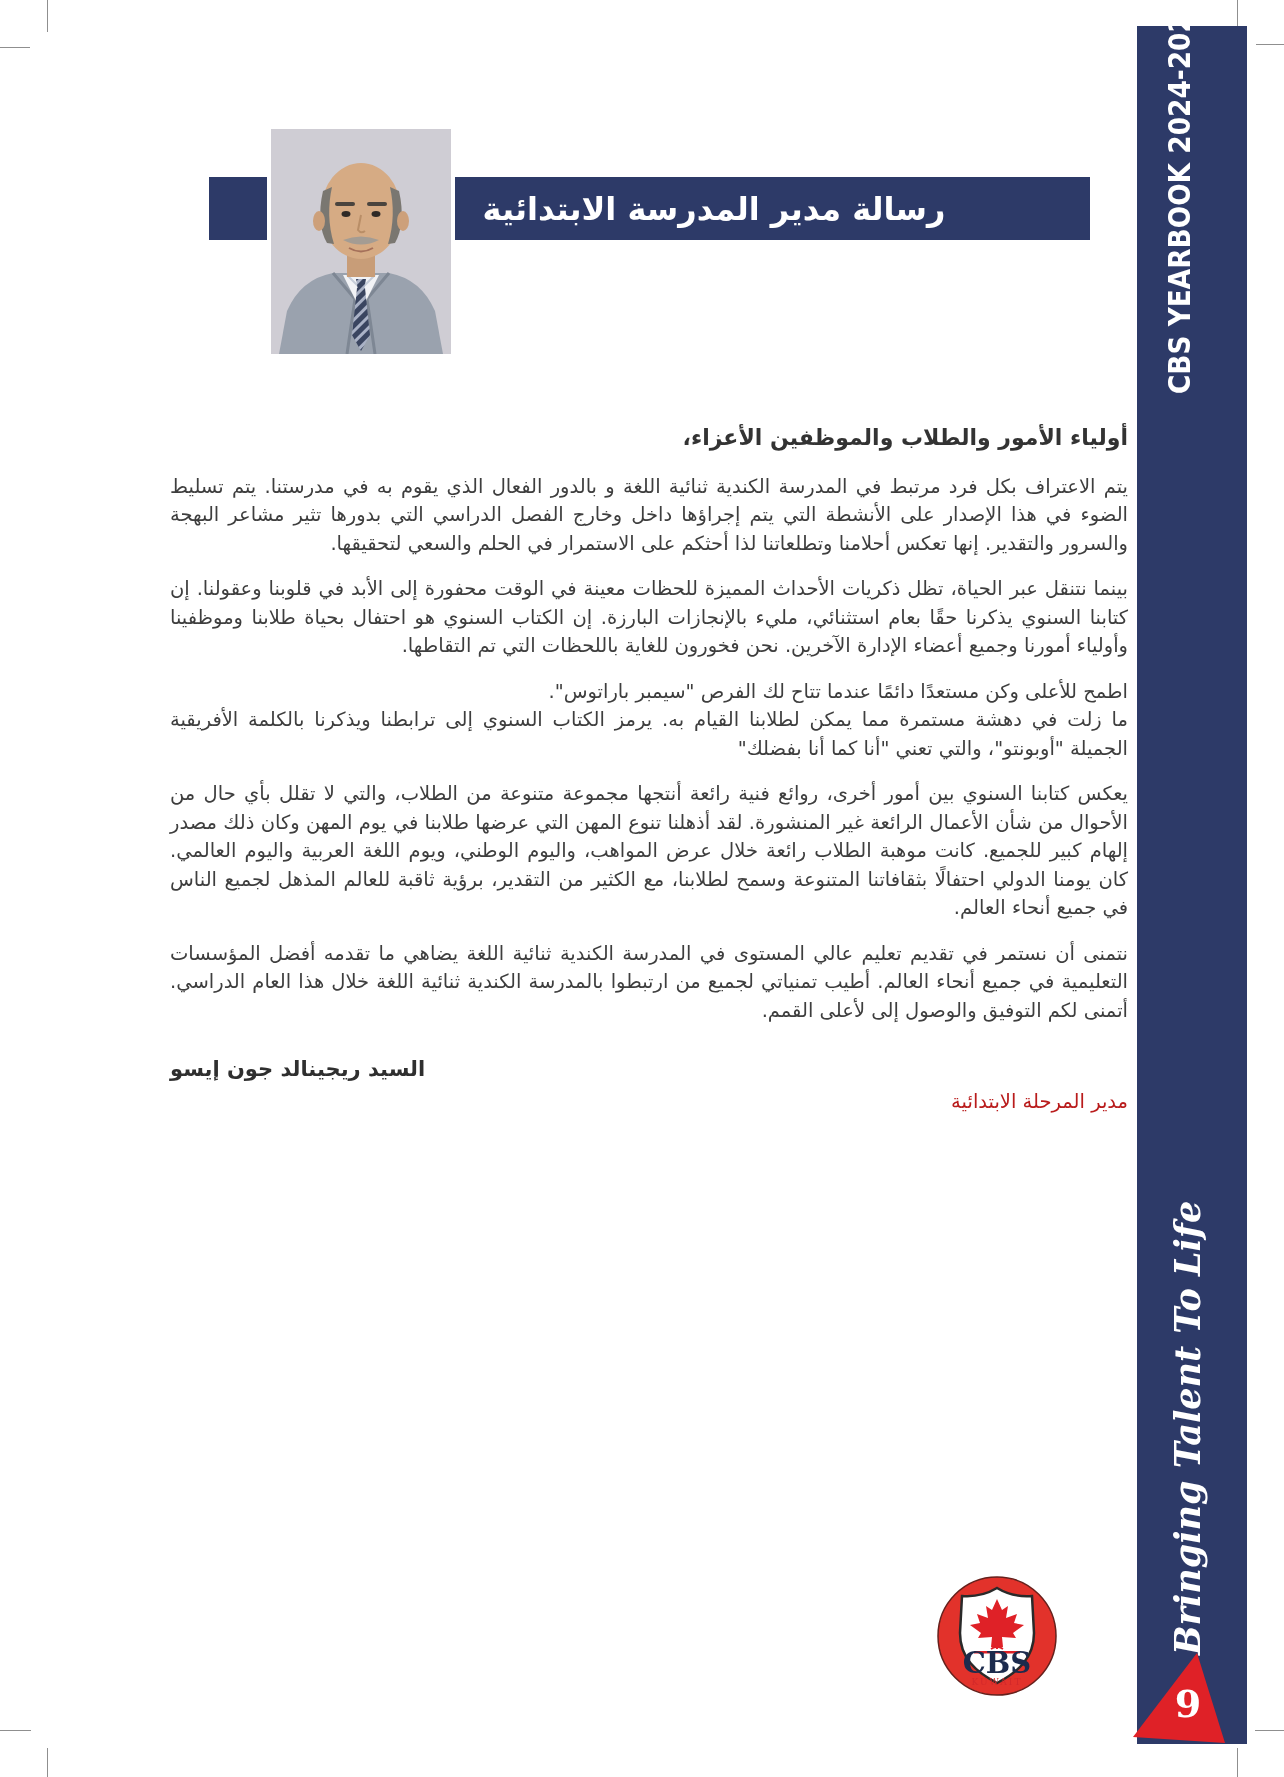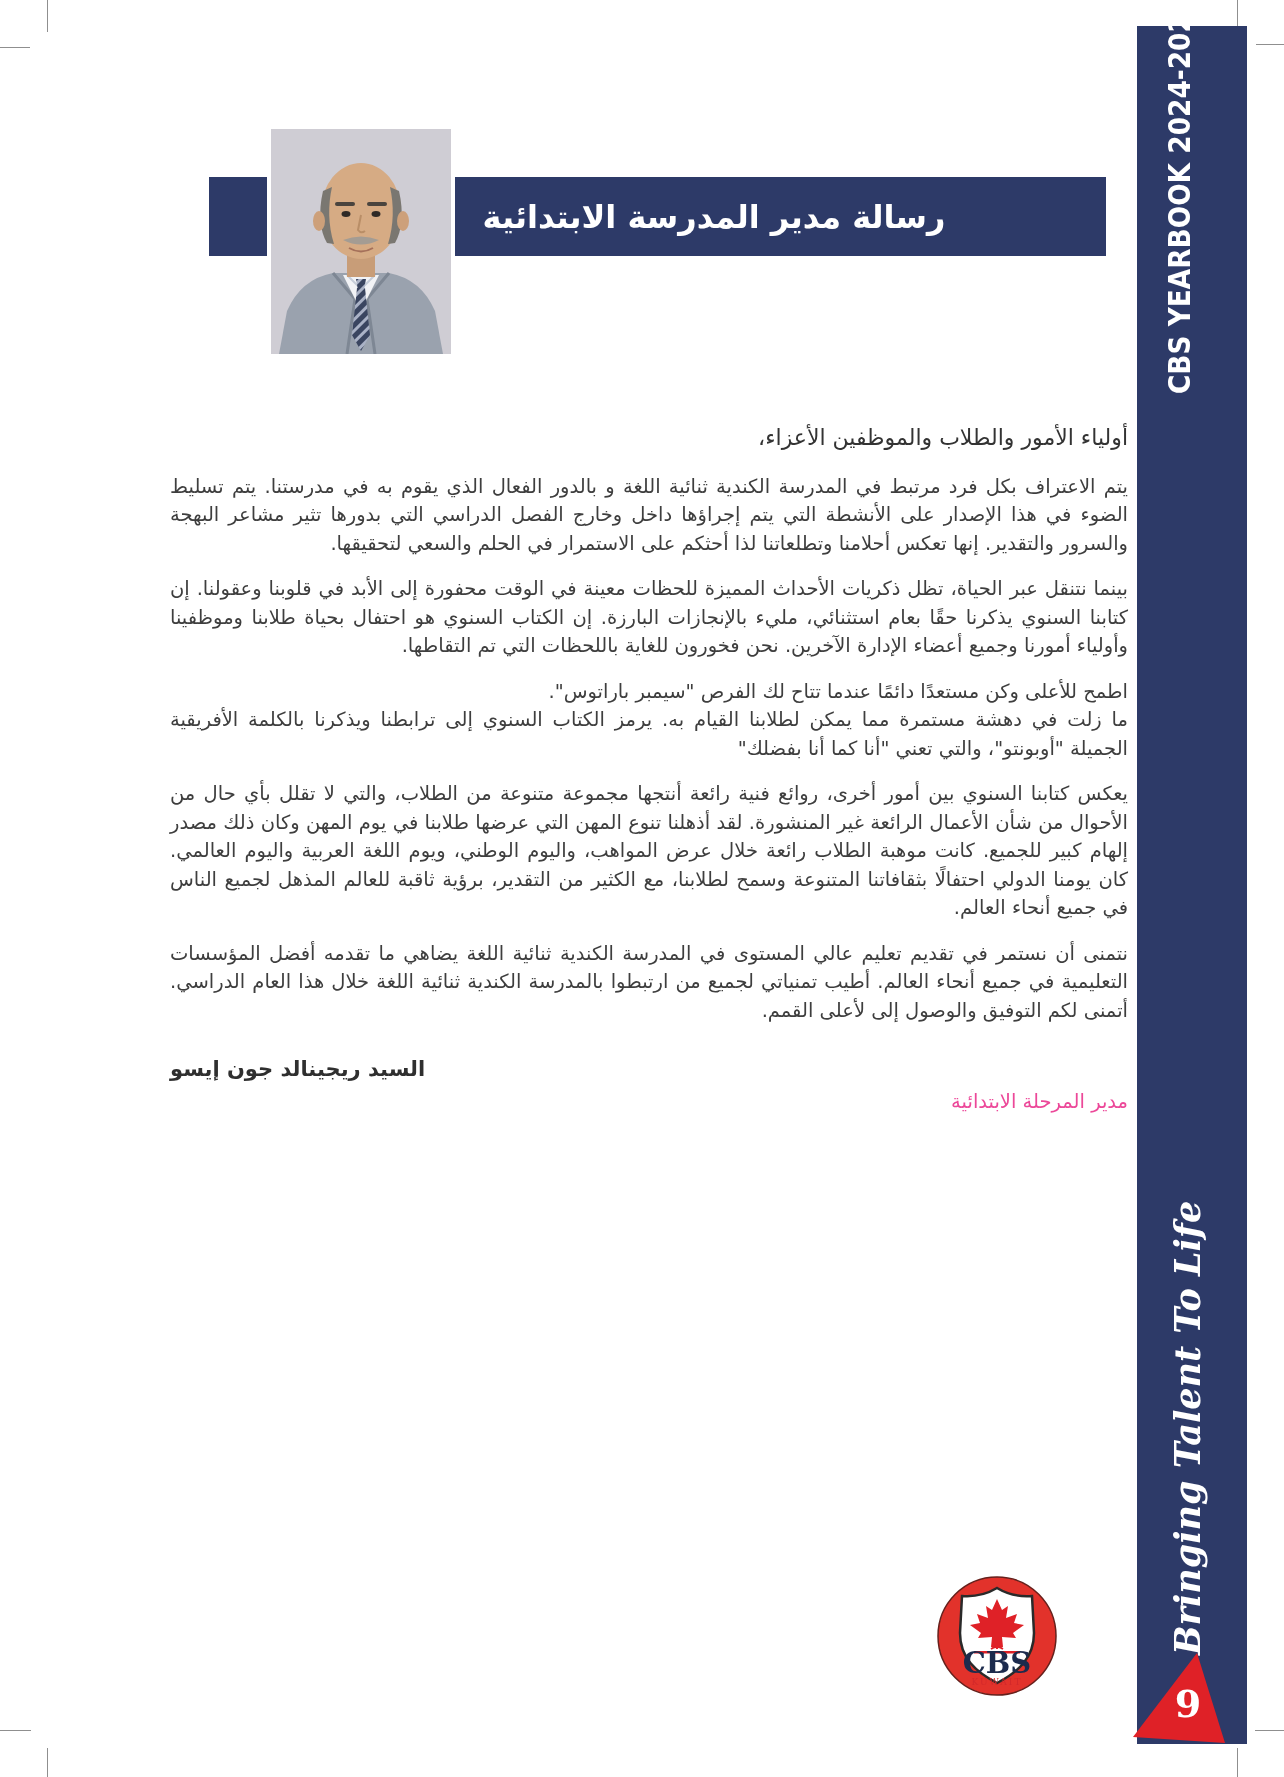--- a/index.html
+++ b/index.html
@@ -16,40 +16,40 @@
            transform:rotate(-90deg) scaleX(0.88);transform-origin:0 0;
            color:#ffffff;font-weight:bold;font-size:30px;letter-spacing:0px;
            font-family:"DejaVu Sans","Liberation Sans",sans-serif;line-height:1.1;}
   .tagline-vert{position:absolute;left:1170px;top:1655px;white-space:nowrap;
            transform:rotate(-90deg);transform-origin:0 0;
            color:#ffffff;font-style:italic;font-weight:bold;font-size:35px;
            font-family:"DejaVu Serif","Liberation Serif",serif;line-height:1;}
   .page-badge{position:absolute;left:1120px;top:1645px;width:112px;height:105px;}
 
   
-  .banner{position:absolute;left:209px;top:177px;width:881px;height:79px;
-          background:#2d3a68;padding-left:16px;}
+  .banner{position:absolute;left:209px;top:177px;width:881px;height:63px;
+          background:#2d3a68;}
   .banner-title{position:absolute;left:180px;width:650px;top:50%;
           transform:translateY(-50%);text-align:center;direction:rtl;
           color:#ffffff;font-size:32px;font-weight:bold;}
 
   
   .photo{position:absolute;left:267px;top:125px;width:180px;height:225px;
          background:#ffffff;border:4px solid #ffffff;z-index:2;}
 
   
   .letter{position:absolute;left:170px;top:424px;width:958px;direction:rtl;
           color:#3e3e3e;font-size:19.5px;line-height:28.5px;}
-  .greeting{font-weight:normal;font-size:22px;color:#333333;margin:0 0 20px;
+  .greeting{font-weight:bold;font-size:22px;color:#333333;margin:0 0 20px;
           text-align:right;}
   .para{margin:0 0 17px;text-align:justify;text-align-last:right;
           white-space:pre-line;}
   .sig-name{font-weight:bold;font-size:21px;color:#2f2f2f;margin:30px 0 4px;
           text-align:left;}
-  .sig-title{font-size:19.5px;color:#ec4899;margin:0;text-align:right;}
+  .sig-title{font-size:19.5px;color:#b91c1c;margin:0;text-align:right;}
 
   
   .logo{position:absolute;left:936px;top:1575px;width:122px;height:122px;}
 </style>
 </head>
 <body>
 
 <div class="crop" style="left:47px;top:0;width:1px;height:32px;"></div>
 <div class="crop" style="left:0;top:47px;width:30px;height:1px;"></div>
 <div class="crop" style="left:1237px;top:0;width:1px;height:27px;"></div>

